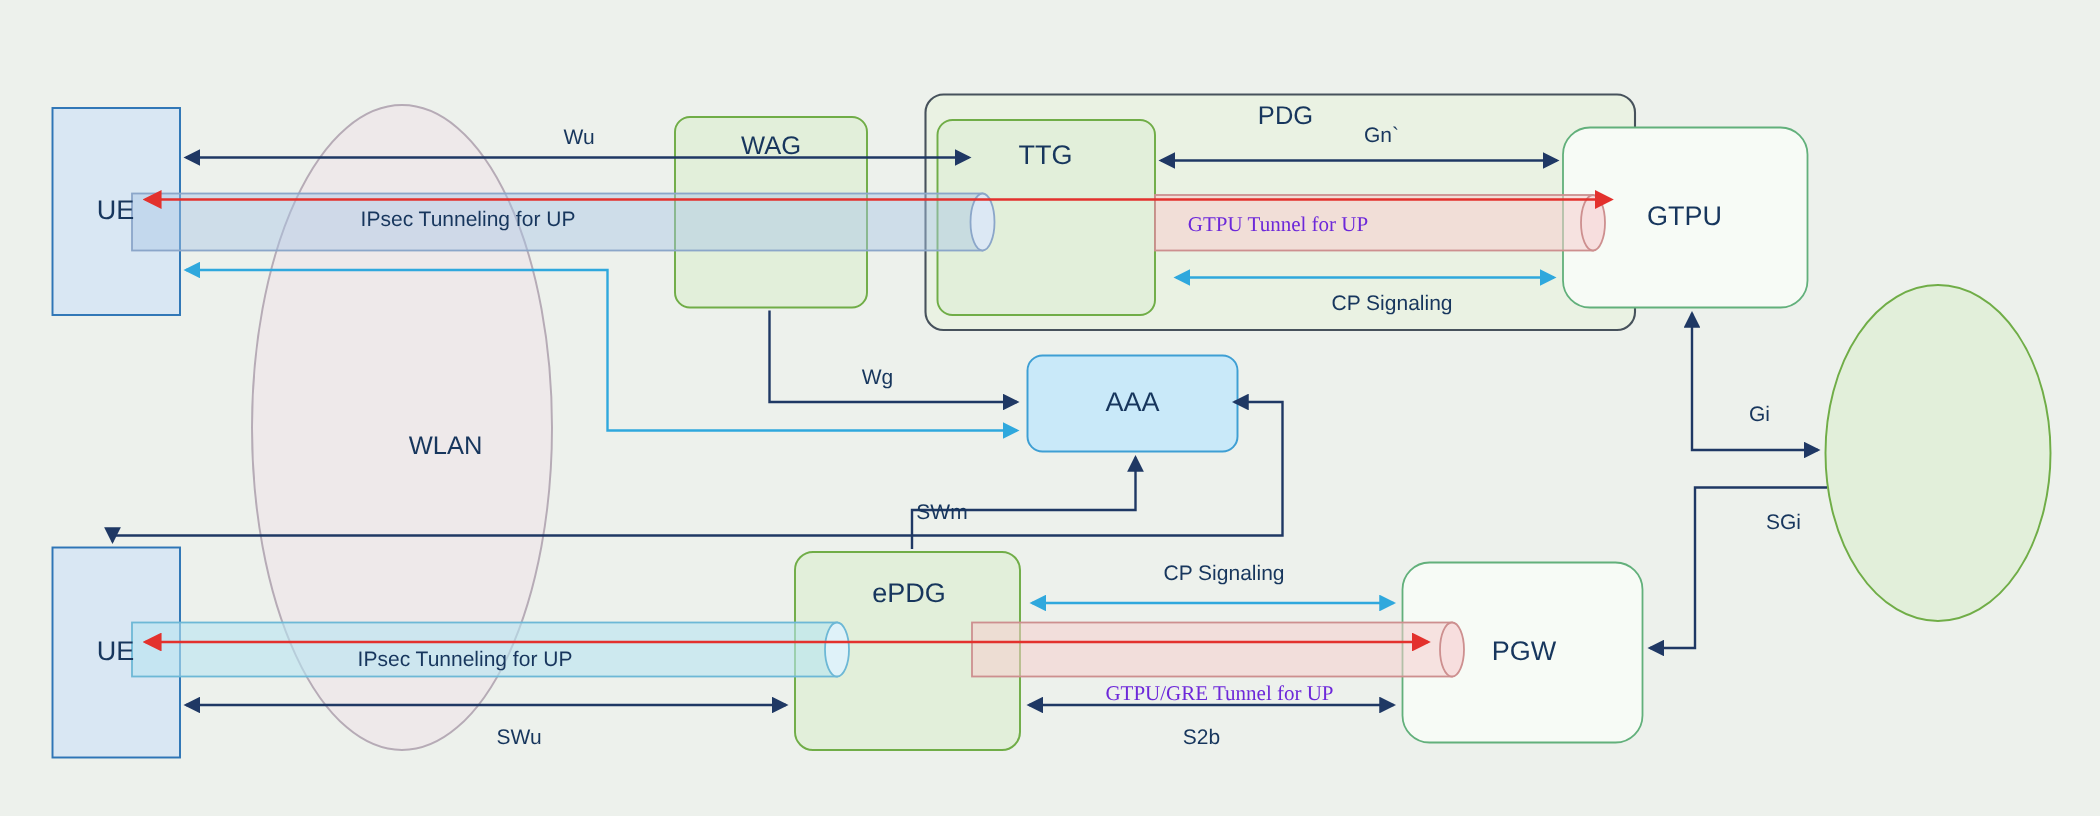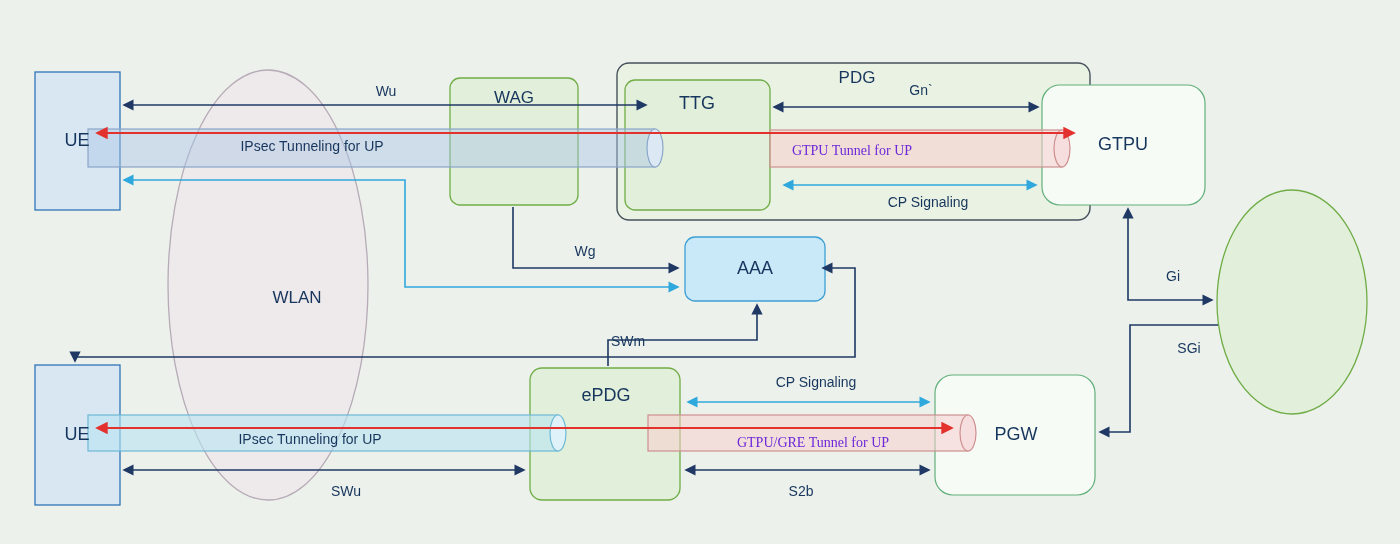--- a/index.html
+++ b/index.html
@@ -102,17 +102,17 @@
   <div class="lbl sm" style="left:921px;top:90px;">Gn`</div>
   <div class="lbl sm" style="left:928px;top:202px;">CP Signaling</div>
   <div class="lbl sm" style="left:312px;top:146px;">IPsec Tunneling for UP</div>
   <div class="lbl sm red" style="left:852px;top:151px;">GTPU Tunnel for UP</div>
   <div class="lbl sm" style="left:585px;top:251px;">Wg</div>
   <div class="lbl sm" style="left:628px;top:341px;">SWm</div>
   <div class="lbl sm" style="left:1173px;top:276px;">Gi</div>
   <div class="lbl sm" style="left:1170px;top:348px;margin-left:19px;">SGi</div>
   <div class="lbl sm" style="left:816px;top:382px;">CP Signaling</div>
   <div class="lbl sm" style="left:310px;top:439px;">IPsec Tunneling for UP</div>
-  <div class="lbl sm red" style="left:813px;top:443px;">GTPU/GRE Tunnel for UP</div>
+  <div class="lbl sm red" style="left:813px;top:464px;">GTPU/GRE Tunnel for UP</div>
   <div class="lbl sm" style="left:346px;top:491px;">SWu</div>
   <div class="lbl sm" style="left:801px;top:491px;">S2b</div>
 
 </div>
 
 </body></html>

